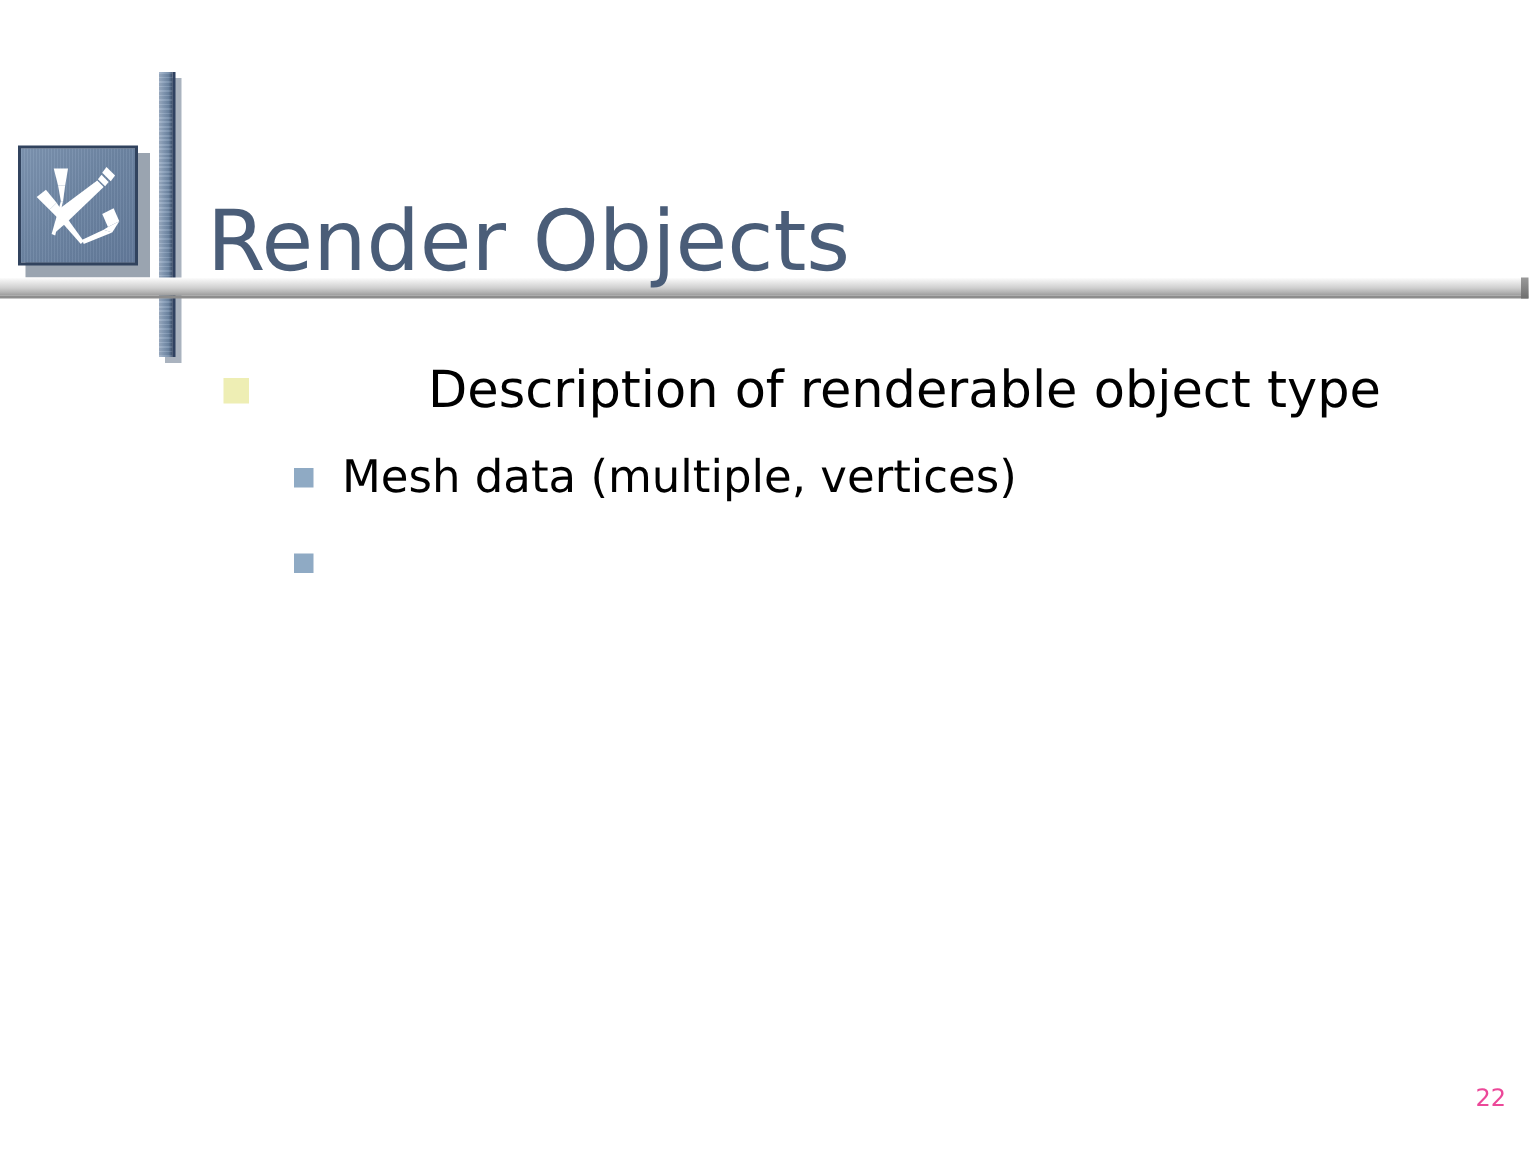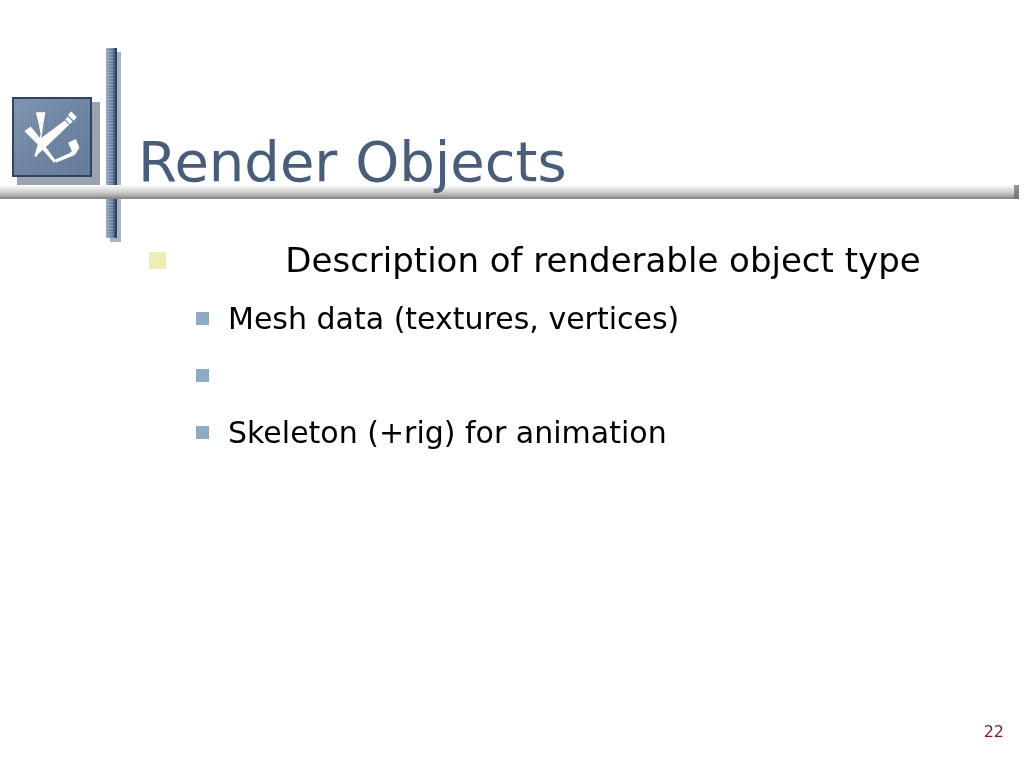--- a/index.html
+++ b/index.html
@@ -178,21 +178,21 @@
     height: 13px;
     background: #8faac4;
   }
 
   
   .page-number {
     position: absolute;
     right: 20px;
     bottom: 27px;
     font-size: 16px;
-    color: #7f1d1d;
+    color: #ec4899;
     text-align: right;
   }
 </style>
 </head>
 <body>
 
 <div class="slide">
 
   <div class="logo">
     <div class="logo-shadow"></div>
@@ -236,30 +236,26 @@
 
   <div class="body">
 
     <div class="bullet-l1">
       <span class="marker"></span>
       <span>Description of renderable object type</span>
     </div>
 
     <div class="bullet-l2">
       <span class="marker"></span>
-      <span>Mesh data (textures, vertices)</span>
+      <span>Mesh data (multiple, vertices)</span>
     </div>
 
     <div class="bullet-l2">
       <span class="marker"></span>
     </div>
 
-    <div class="bullet-l2">
-      <span class="marker"></span>
-      <span>Skeleton (+rig) for animation</span>
-    </div>
 
 
   </div>
 
   <div class="page-number">22</div>
 
 </div>
 
 </body></html>

